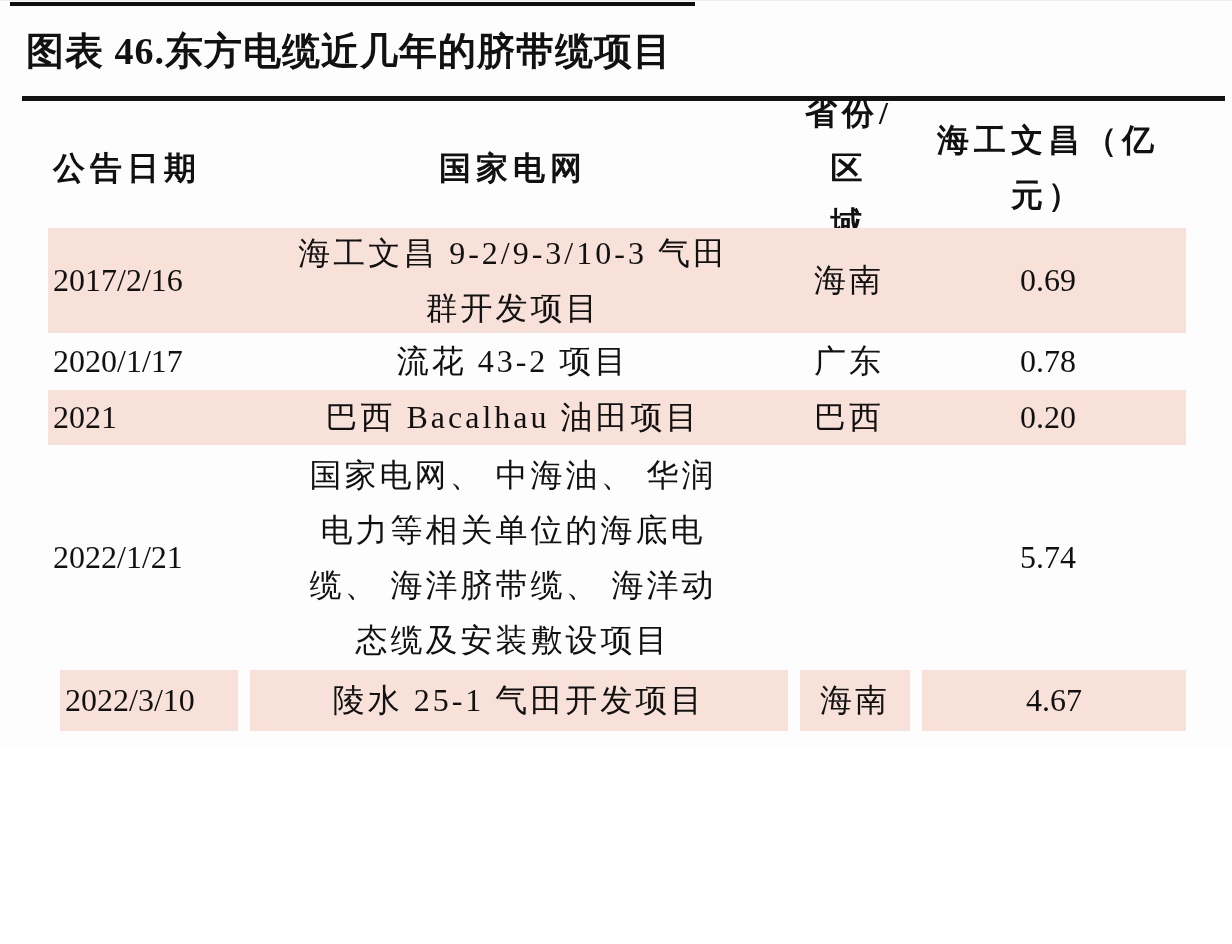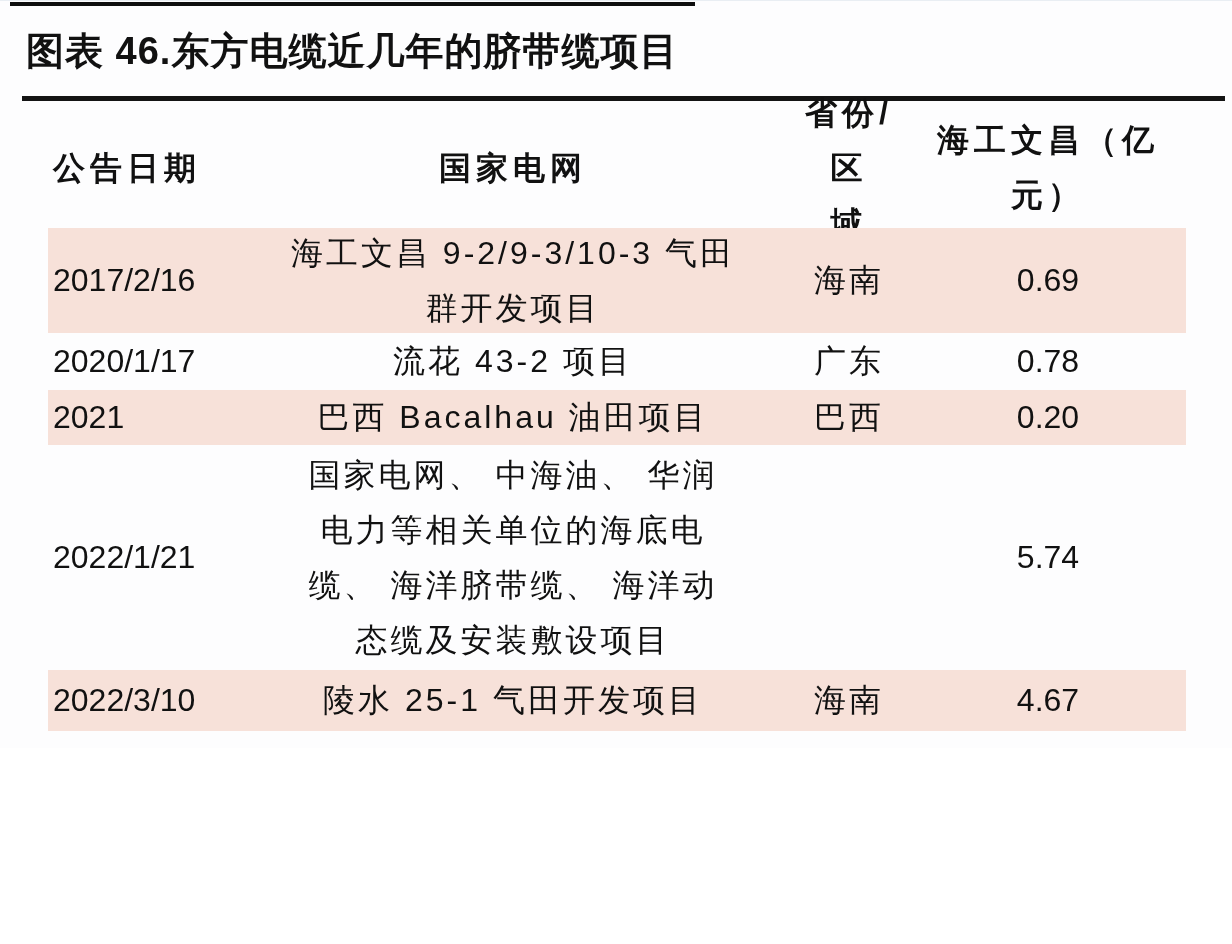--- a/index.html
+++ b/index.html
@@ -6,21 +6,21 @@
     margin: 0;
     padding: 0;
     background: #ffffff;
   }
   #screen {
     position: relative;
     width: 1232px;
     height: 748px;
     background: #fdfdfe;
     overflow: hidden;
-    font-family: Liberation Sans, sans-serif;
+    font-family: Liberation Serif, serif;
     color: #111111;
   }
   .edge-line {
     position: absolute;
     top: 0; left: 0;
     width: 1232px; height: 1px;
     background: #e9eef3;
   }
   .top-bar {
     position: absolute;
@@ -74,21 +74,21 @@
     height: 120px;
     letter-spacing: 5px;
   }
   .header-row .cell.date-col {
     letter-spacing: 5px;
   }
   .r1 { height: 105px; }
   .r2 { height: 57px; }
   .r3 { height: 55px; text-align: center; }
   .r4 { height: 225px; }
-  .r5 { height: 61px; }
+  .r5 { height: 61px; margin-left: 12px; }
   .shaded { background: #f7e1d9; }
   .watermark {
     position: absolute;
     left: 1038px; top: 878px;
     font-size: 31px;
     font-weight: bold;
     letter-spacing: 2px;
     color: #000000;
     text-shadow: 3px 4px 1px #474747;
     white-space: nowrap;

